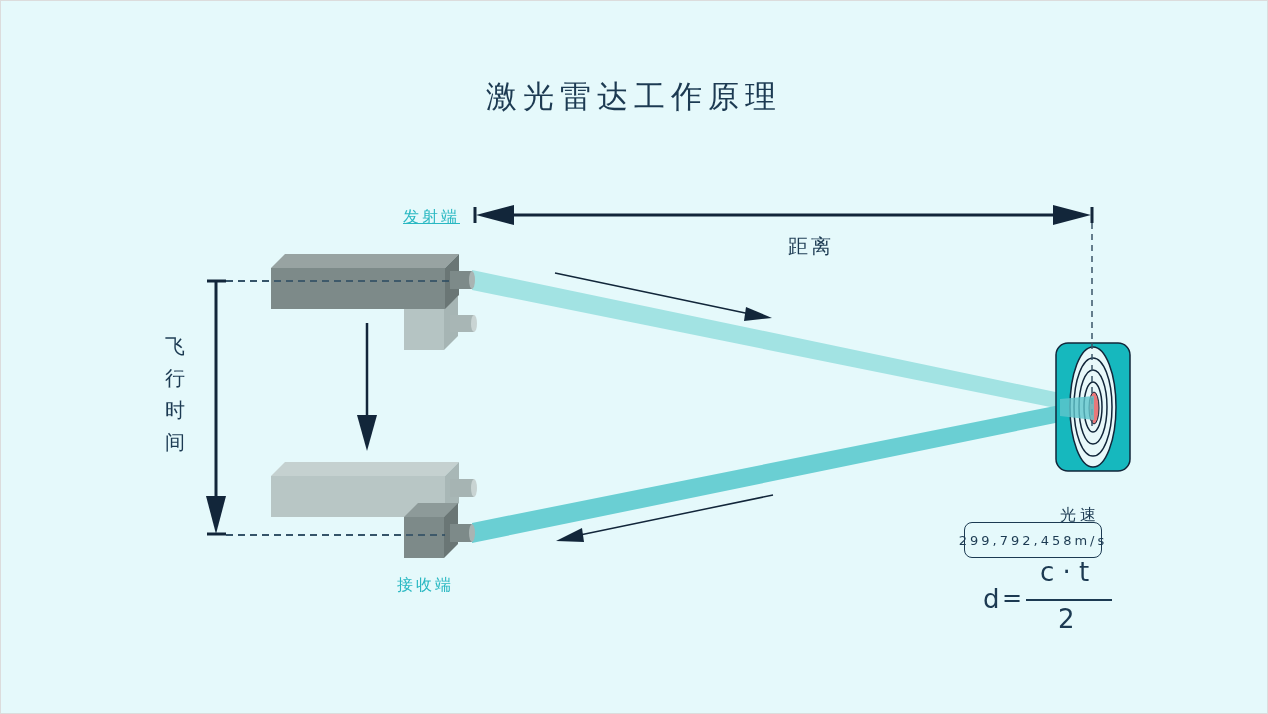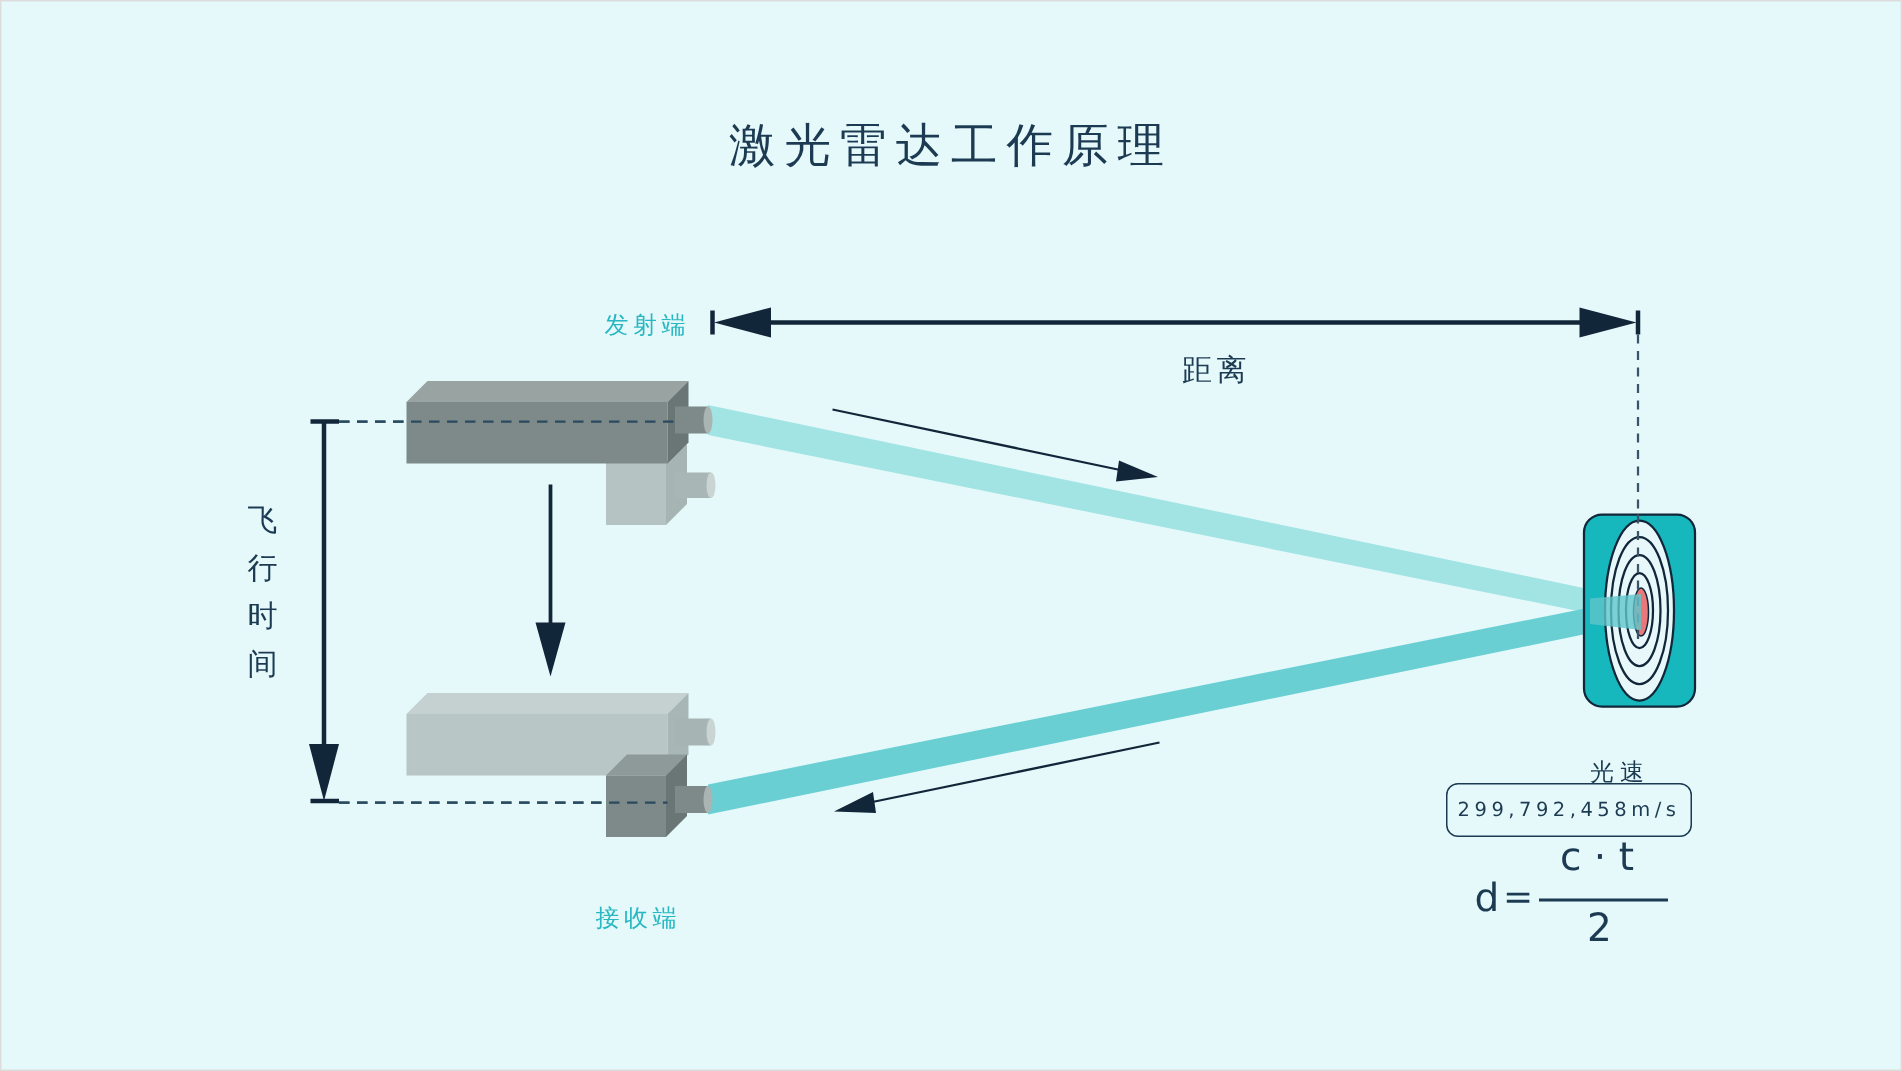--- a/index.html
+++ b/index.html
@@ -20,21 +20,21 @@
     color: #1c3a52;
   }
   .lbl-teal { position: absolute; color: #29b8c2; font-size: 16px; letter-spacing: 3px; }
   .lbl-dark { position: absolute; color: #1c3a52; margin-left: 32px; }
   .vtext {
     position: absolute; left: 163px; top: 330px; width: 24px;
     font-size: 20px; line-height: 32px; color: #1c3a52; text-align: center;
   }
   .vtext span { display: block; }
   .speed-box {
-    position: absolute; left: 964px; top: 522px; width: 164px; height: 36px;
+    position: absolute; left: 964px; top: 522px; width: 138px; height: 36px;
     border: 1.5px solid #1c3a52; border-radius: 8px; box-sizing: border-box;
     display: flex; align-items: center; justify-content: center;
     font-size: 13px; letter-spacing: 3px; color: #1c3a52;
     font-family: "DejaVu Sans", sans-serif;
   }
   .formula { position: absolute; font-family: "DejaVu Sans", sans-serif; color: #1c3a52; }
 </style>
 </head>
 <body>
 
@@ -122,22 +122,22 @@
     <ellipse cx="1093" cy="407" rx="14" ry="37" fill="#e8f8fa" stroke="#12263a" stroke-width="1.5"></ellipse>
     <ellipse cx="1093" cy="407" rx="9" ry="25" fill="#e8f8fa" stroke="#12263a" stroke-width="1.5"></ellipse>
     <ellipse cx="1094" cy="408" rx="5" ry="16" fill="#e8787a" stroke="#12263a" stroke-width="1"></ellipse>
     <line x1="1092" y1="343" x2="1092" y2="430" stroke="#3a5468" stroke-width="1.5" stroke-dasharray="6,5"></line>
     <polygon points="1060,399 1094,396 1094,420 1060,416" fill="#5fc6cc" opacity="0.8"></polygon>
   </g>
 </svg>
 
 <div class="title">激光雷达工作原理</div>
 
-<div class="lbl-teal" style="left:403px; top:207px;">发射端</div>
-<div class="lbl-teal" style="left:397px; top:602px;">接收端</div>
+<div class="lbl-teal" style="left:403px; top:207px;text-decoration:underline;">发射端</div>
+<div class="lbl-teal" style="left:397px; top:575px;">接收端</div>
 <div class="lbl-dark" style="left:756px; top:233px; font-size:20px; letter-spacing:3px;">距离</div>
 
 <div class="vtext">
   <span>飞</span>
   <span>行</span>
   <span>时</span>
   <span>间</span>
 </div>
 
 <div class="lbl-dark" style="left:1028px; top:505px; font-size:16px; letter-spacing:4px;">光速</div>

